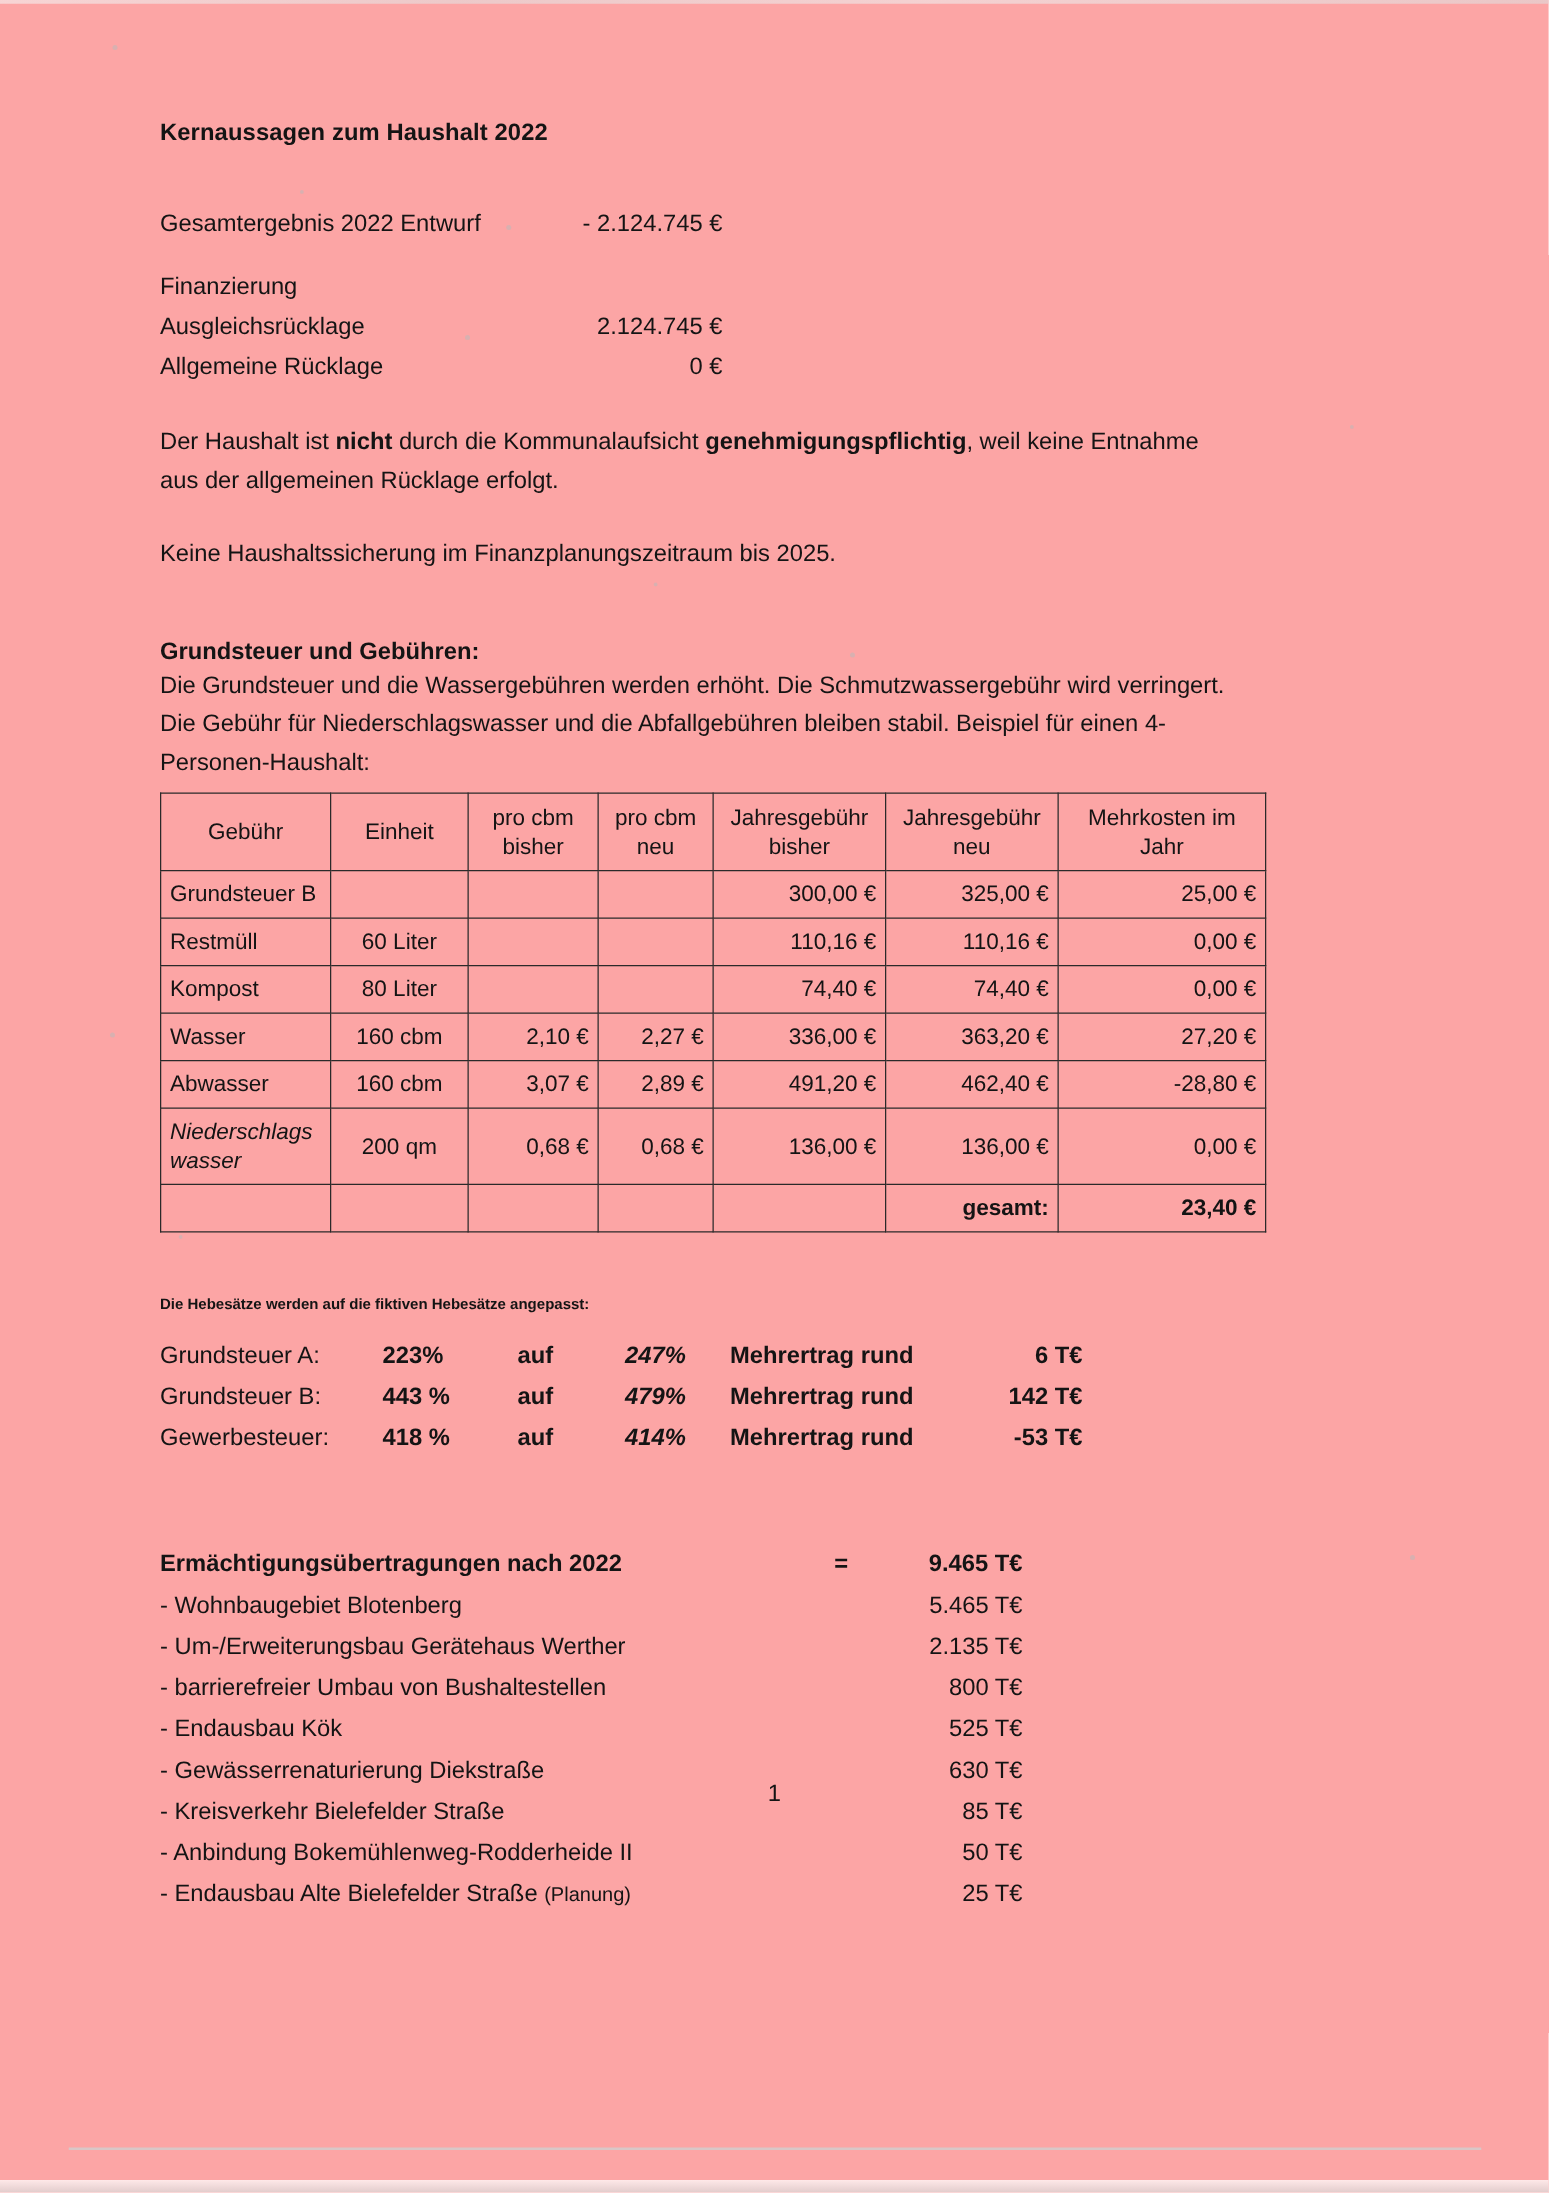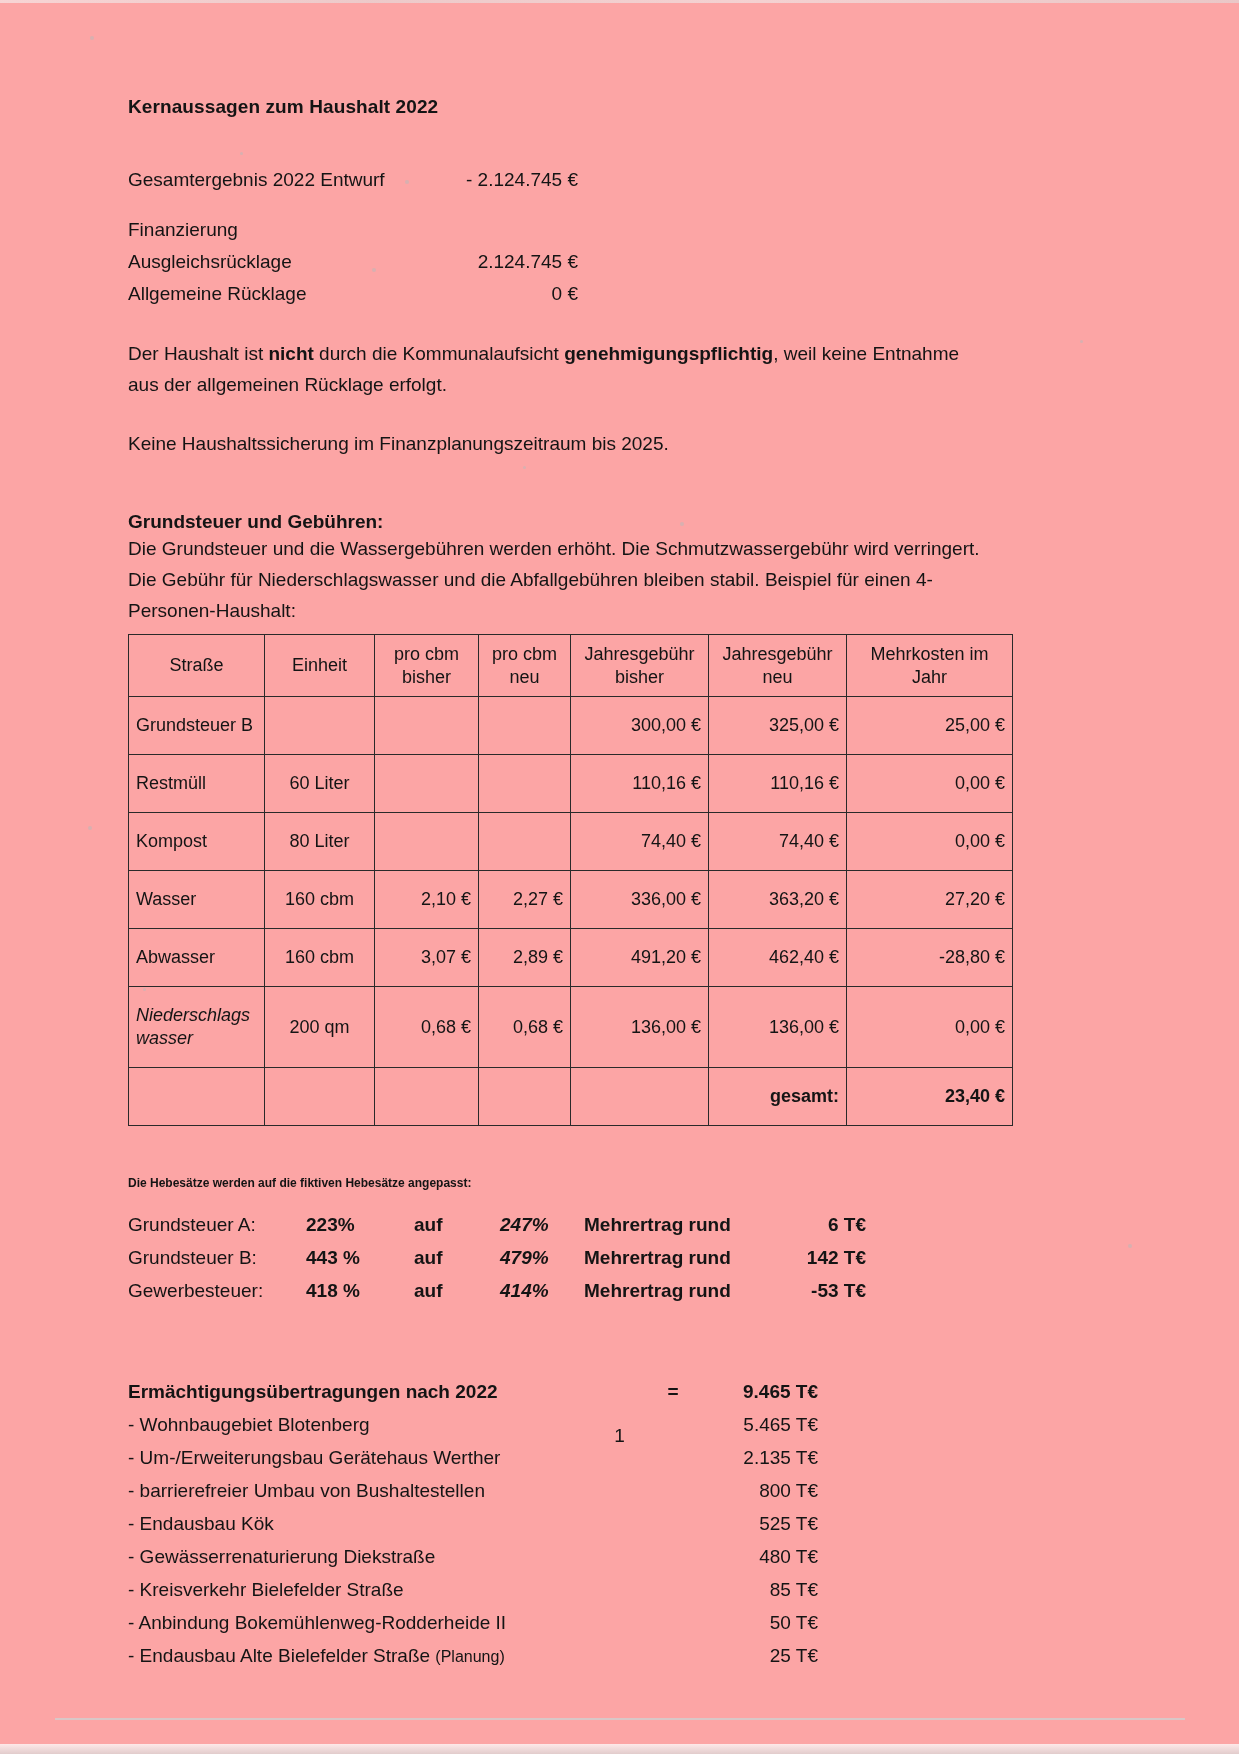--- a/index.html
+++ b/index.html
@@ -91,21 +91,21 @@
   
   table.fees {
     border-collapse: collapse;
     width: 884px;
     font-size: 18px;
     table-layout: fixed;
     margin-top: 8px;
   }
   table.fees th, table.fees td {
     border: 1.3px solid #2a2a2a;
-    padding: 17px 7px;
+    padding: 7px 7px;
     line-height: 23px;
     font-weight: normal;
     vertical-align: middle;
     height: 27px;
     box-sizing: border-box;
   }
   table.fees thead th {
     text-align: center;
     height: 62px;
     padding: 2px 4px;
@@ -228,21 +228,21 @@
     <p class="para">Keine Haushaltssicherung im Finanzplanungszeitraum bis 2025.</p>
 
     <div style="height:52px;"></div>
 
     <p class="section-head">Grundsteuer und Gebühren:</p>
     <p class="para">Die Grundsteuer und die Wassergebühren werden erhöht. Die Schmutzwassergebühr wird verringert. Die Gebühr für Niederschlagswasser und die Abfallgebühren bleiben stabil. Beispiel für einen 4-Personen-Haushalt:</p>
 
     <table class="fees">
       <thead>
         <tr>
-          <th class="c-name">Straße</th>
+          <th class="c-name">Gebühr</th>
           <th class="c-unit">Einheit</th>
           <th class="c-pcb">
             <div>pro cbm</div>
             <div>bisher</div>
           </th>
           <th class="c-pcn">
             <div>pro cbm</div>
             <div>neu</div>
           </th>
           <th class="c-jb">
@@ -387,21 +387,21 @@
     <div class="erm-row">
       <span class="e-label">- barrierefreier Umbau von Bushaltestellen</span>
       <span class="e-val">800 T€</span>
     </div>
     <div class="erm-row">
       <span class="e-label">- Endausbau Kök</span>
       <span class="e-val">525 T€</span>
     </div>
     <div class="erm-row">
       <span class="e-label">- Gewässerrenaturierung Diekstraße</span>
-      <span class="e-val">480 T€</span>
+      <span class="e-val">630 T€</span>
     </div>
     <div class="erm-row">
       <span class="e-label">- Kreisverkehr Bielefelder Straße</span>
       <span class="e-val">85 T€</span>
     </div>
     <div class="erm-row">
       <span class="e-label">- Anbindung Bokemühlenweg-Rodderheide II</span>
       <span class="e-val">50 T€</span>
     </div>
     <div class="erm-row">

